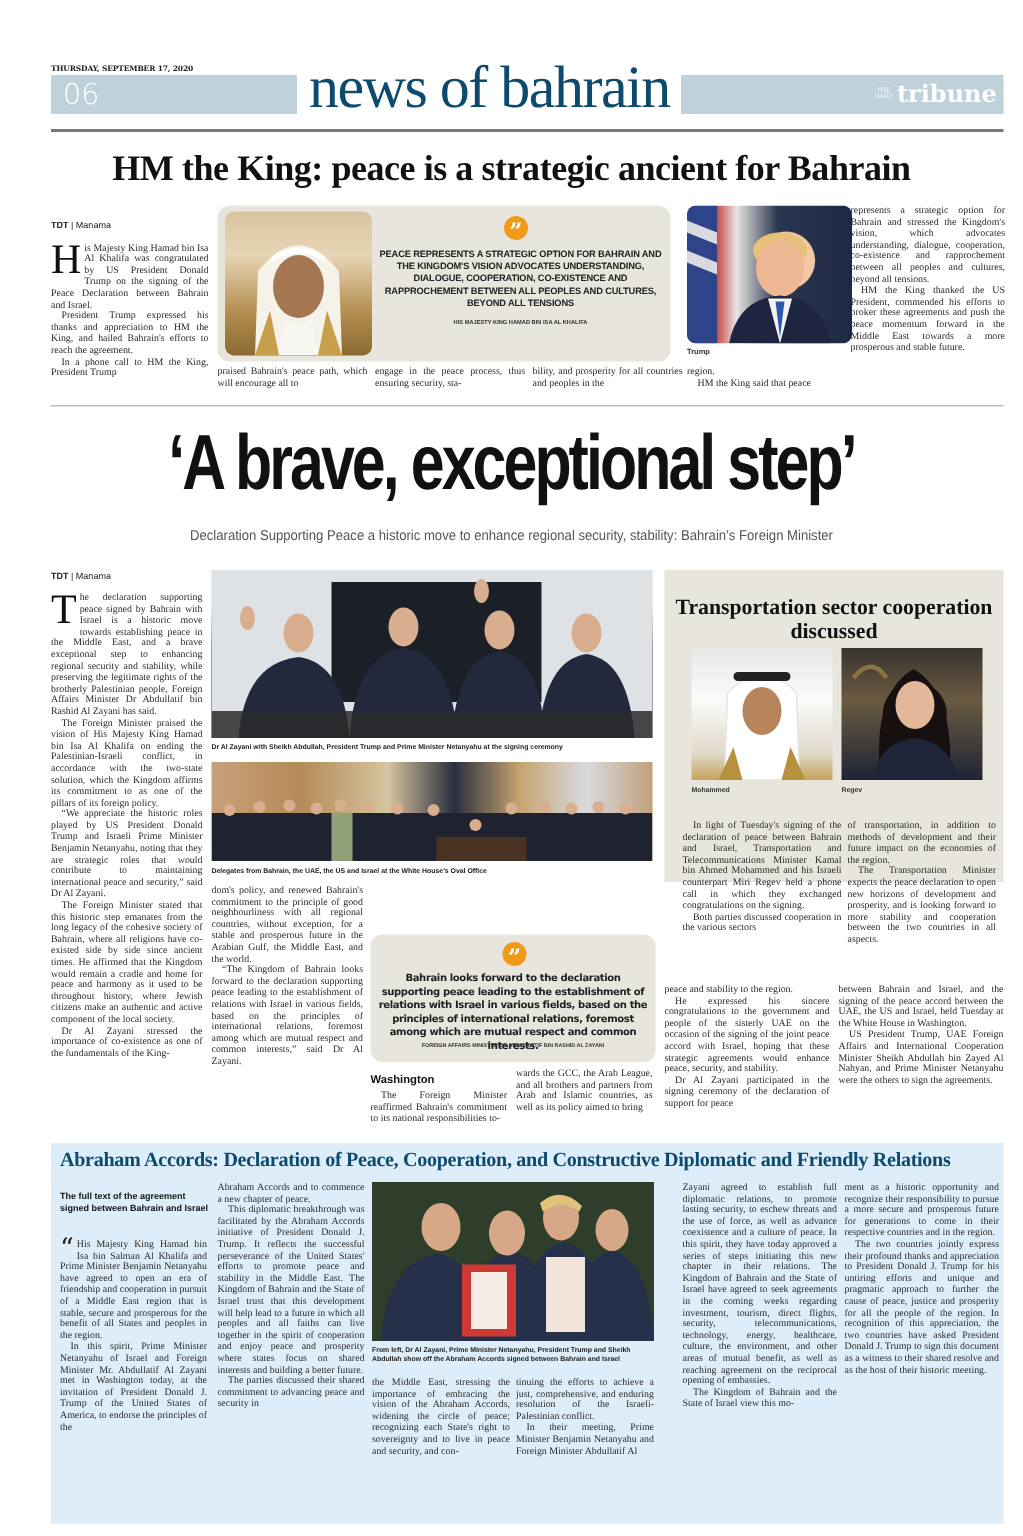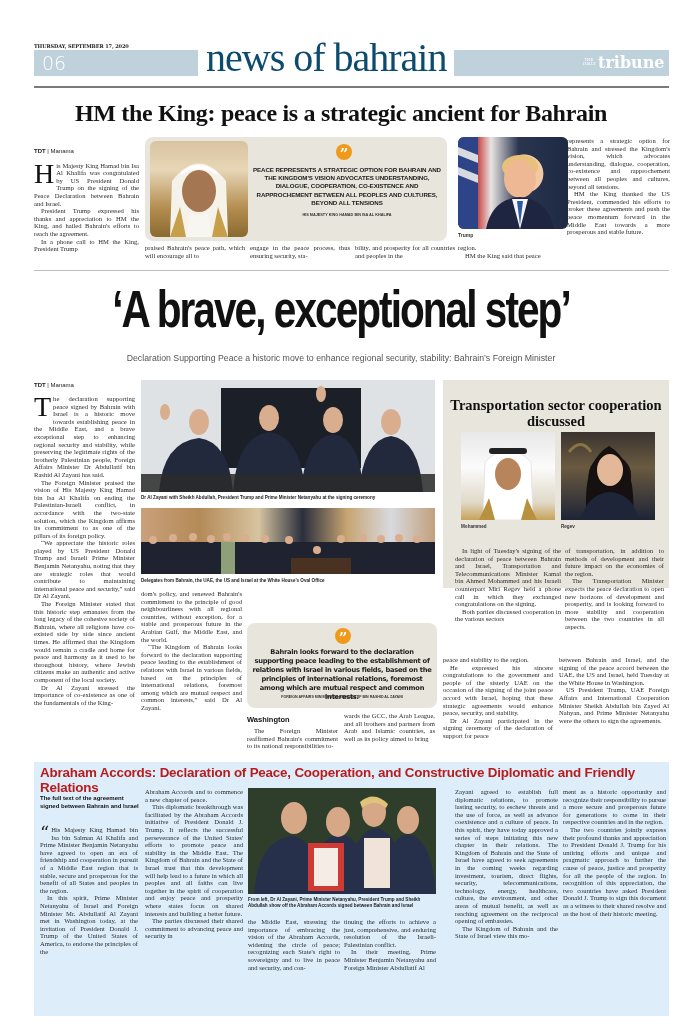--- a/index.html
+++ b/index.html
@@ -69,21 +69,21 @@
   #tr-cap1 { left: 461px; top: 524px; font-size: 4.6px; font-weight: bold; font-family: "Liberation Sans", sans-serif; color: #333; }
   #tr-cap2 { left: 561px; top: 524px; font-size: 4.6px; font-weight: bold; font-family: "Liberation Sans", sans-serif; color: #333; }
   #tr-col1 { left: 455px; top: 547px; width: 106px; }
   #tr-col2 { left: 565px; top: 547px; width: 99px; }
 
   #s2-col5 { left: 443px; top: 656px; width: 110px; }
   #s2-col6 { left: 559px; top: 656px; width: 110px; }
 
   
   #aa-box { left: 34px; top: 762px; width: 635px; height: 254px; background: #ddeefa; }
-  #aa-headline { left: 40px; top: 765px; width: 625px; font-size: 13.4px; color: #b91c1c; font-family: Liberation Sans, sans-serif; letter-spacing: -0.2px; }
+  #aa-headline { left: 40px; top: 765px; width: 625px; font-size: 13.4px; color: #0c4a6e; font-family: Liberation Serif, serif; letter-spacing: -0.2px; }
   #aa-sub { left: 40px; top: 795px; width: 100px; font-size: 6px; line-height: 7.8px; font-weight: bold; color: #111; font-family: "Liberation Sans", sans-serif; }
   #aa-col1 { left: 40px; top: 826px; width: 98px; }
   #aa-col2 { left: 145px; top: 788px; width: 98px; }
   #aa-photo { left: 248px; top: 788px; width: 188px; height: 106px; background: linear-gradient(90deg,#2e3e2a 0%,#2b3550 22%,#b8b0a8 35%,#2a3450 48%,#e8dcd0 58%,#2a3048 70%,#3e5a34 100%); }
   #aa-photo-cap { left: 248px; top: 897px; width: 190px; font-size: 4.6px; line-height: 6.4px; font-weight: bold; font-family: "Liberation Sans", sans-serif; color: #222; }
   #aa-col3 { left: 248px; top: 918px; width: 92px; }
   #aa-col4 { left: 344px; top: 918px; width: 92px; }
   #aa-col5 { left: 455px; top: 788px; width: 103px; }
   #aa-col6 { left: 563px; top: 788px; width: 103px; }
   .aa-quote { float: left; font-size: 18px; line-height: 14px; margin-right: 2px; font-family: "DejaVu Serif", serif; color: #222; }

